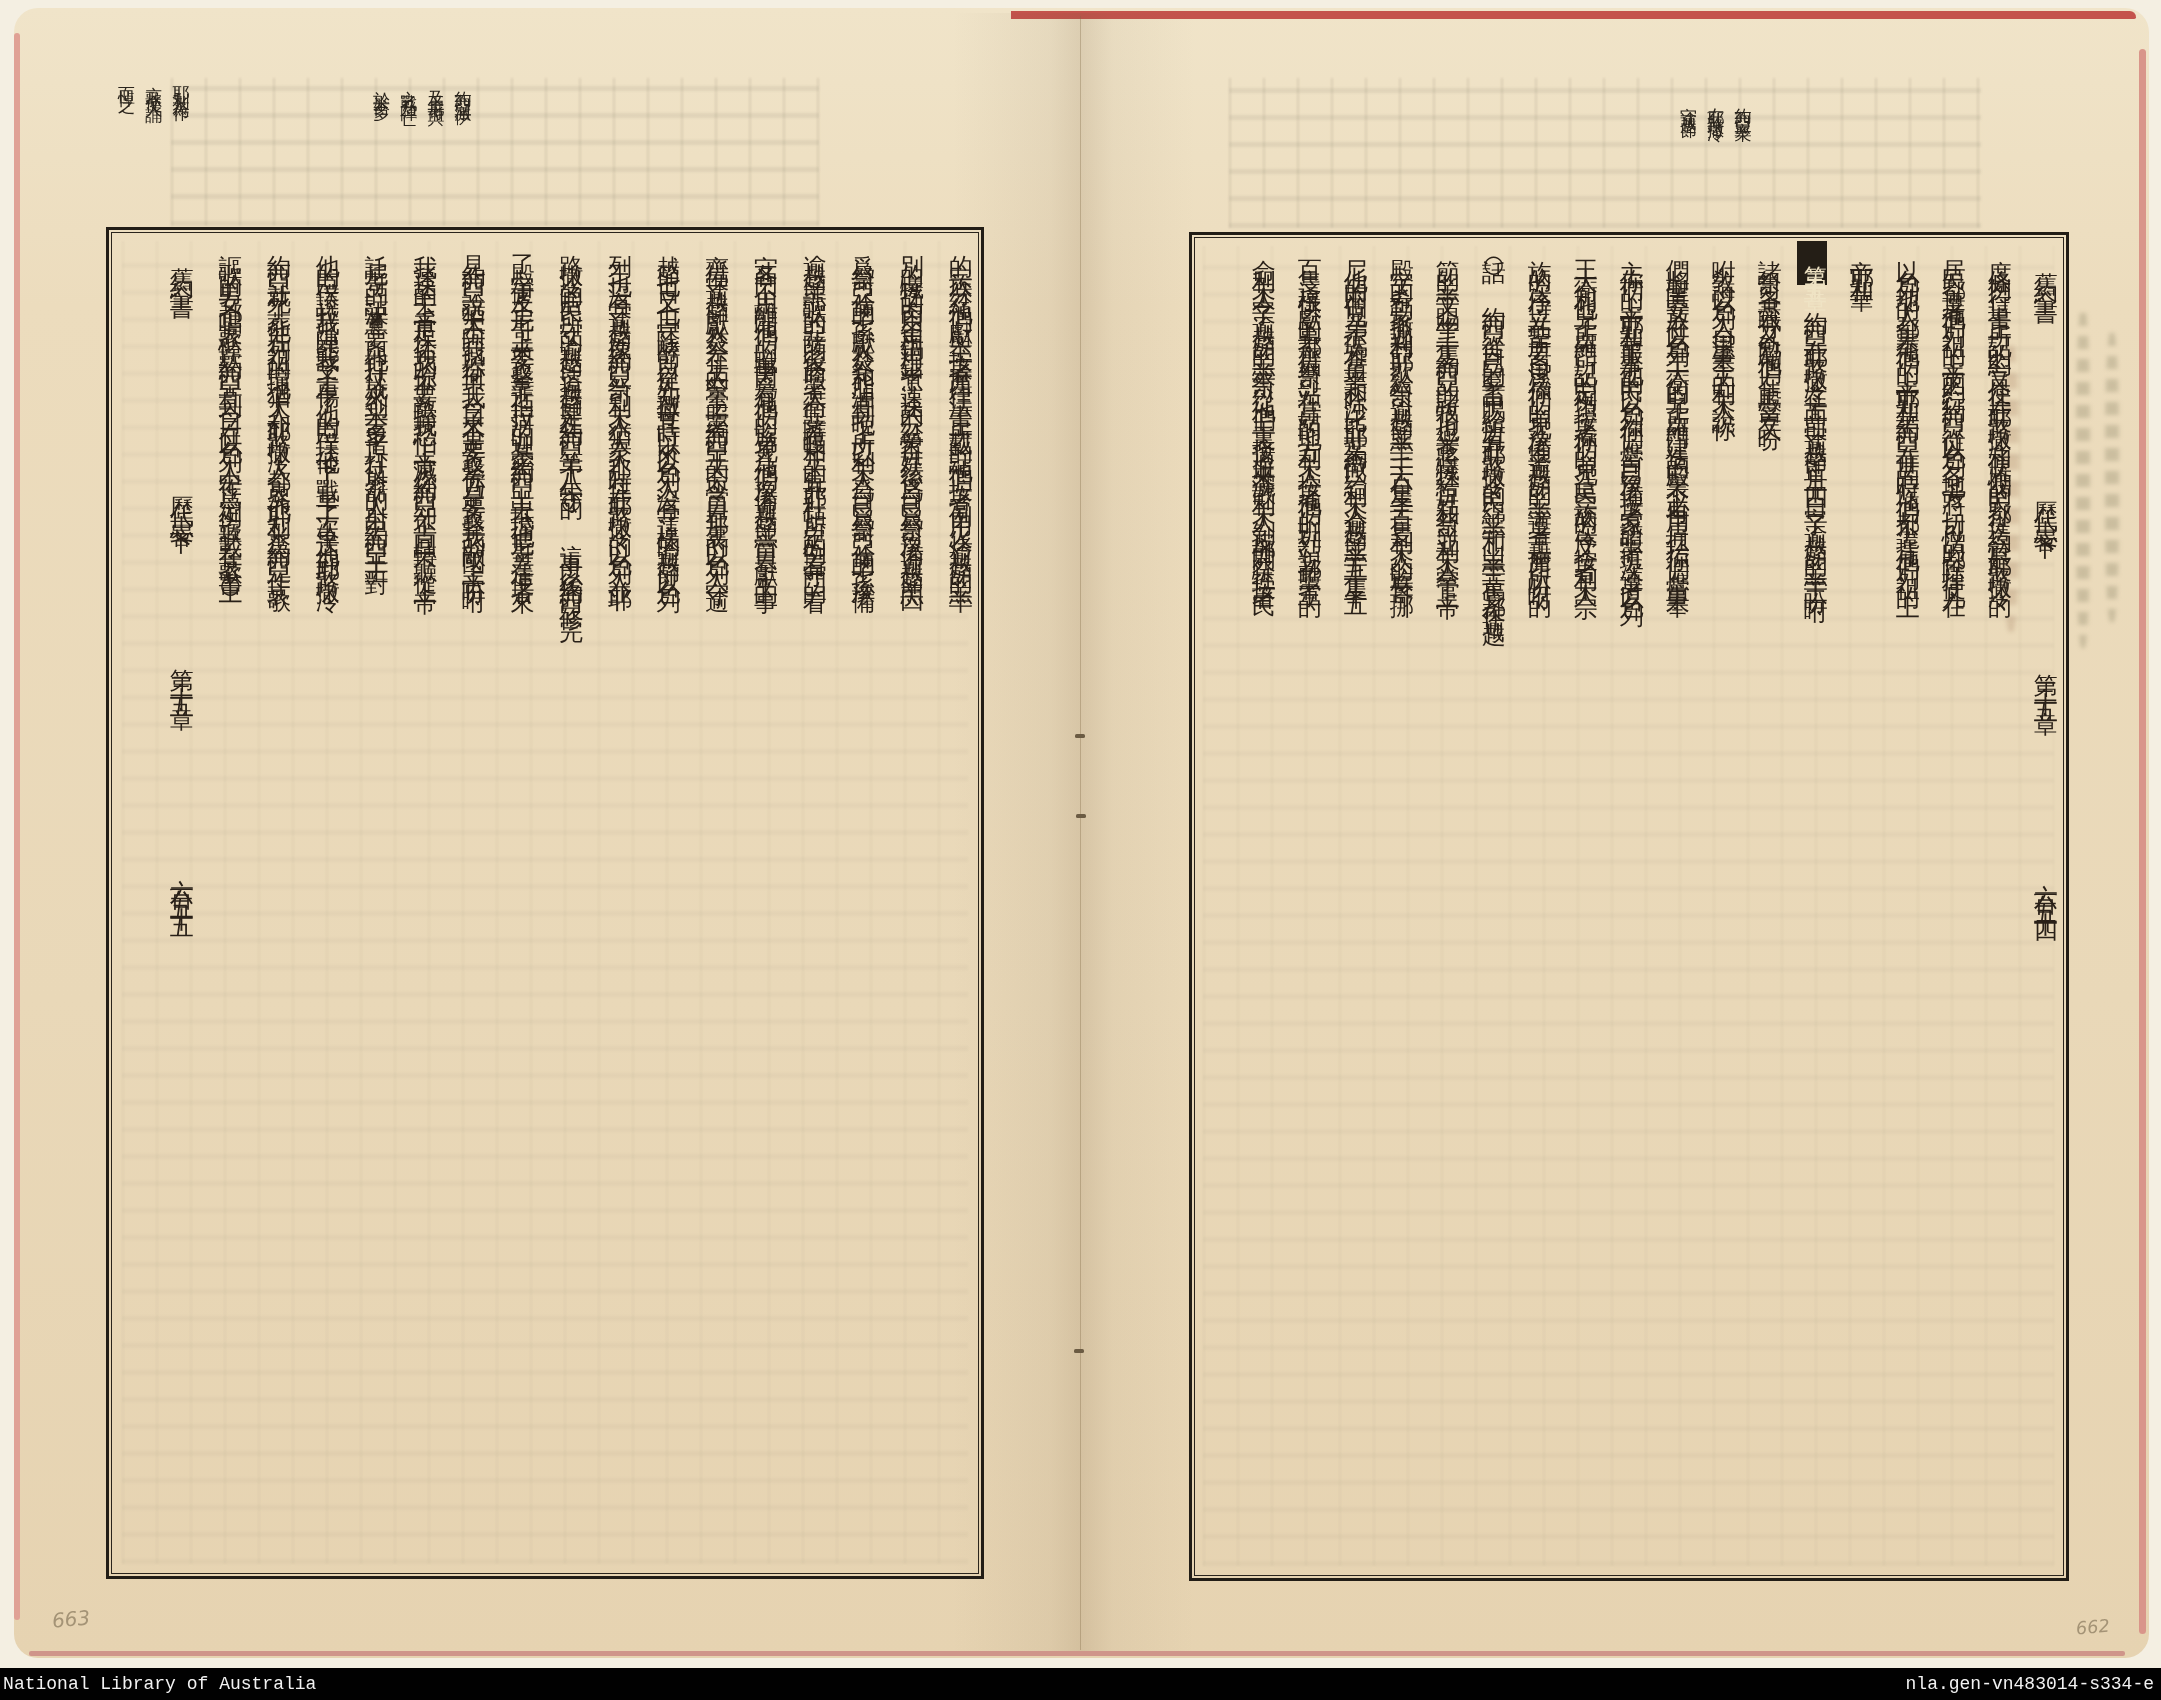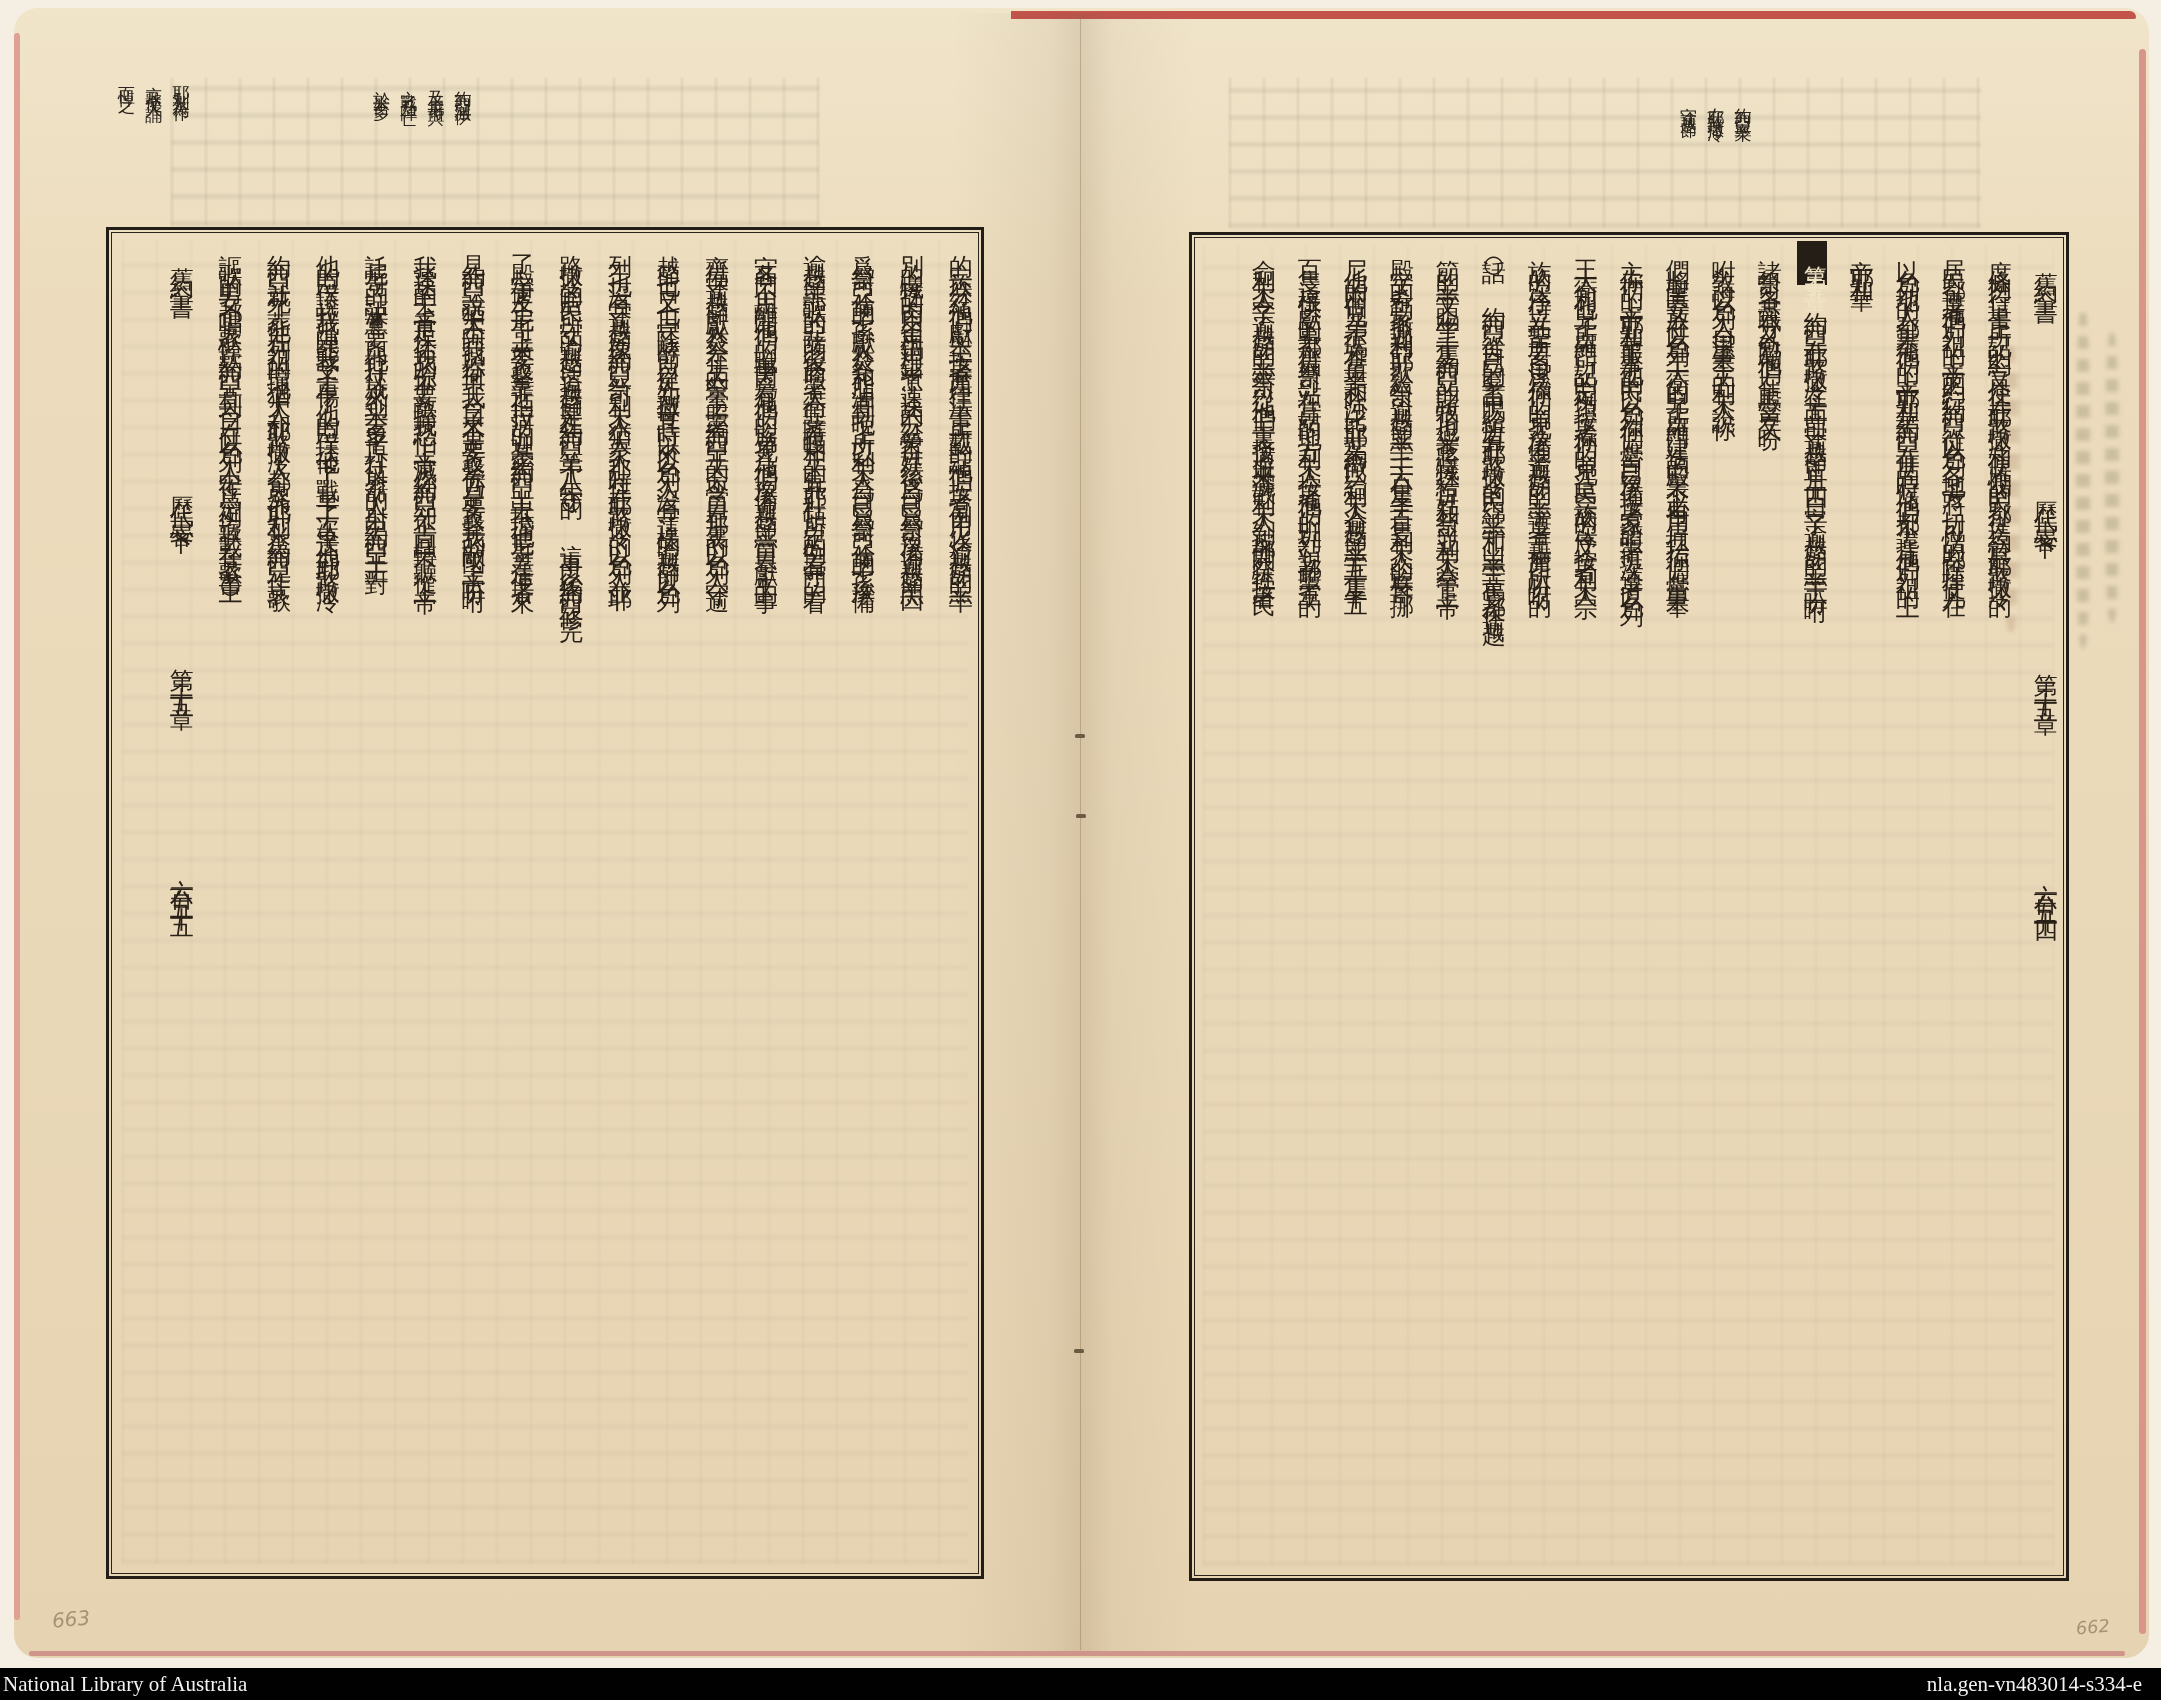--- a/index.html
+++ b/index.html
@@ -86,24 +86,24 @@
 
   .pencil {
     position:absolute; font-family:"DejaVu Sans", sans-serif; font-style:italic;
     font-size:20px; color:rgba(110,95,70,.55); transform:rotate(-5deg);
   }
 
   
   #footer {
     position:absolute; left:0; top:1668px; width:2161px; height:33px;
     background:#010101; color:#f2f2f2;
-    font-family:Liberation Serif, serif; font-size:21px; line-height:33px;
+    font-family:Liberation Mono, monospace; font-size:18px; line-height:33px;
   }
   #footer .lib { position:absolute; left:3.1px; }
-  #footer .cat { position:absolute; right:19px; }
+  #footer .cat { position:absolute; right:7px; }
 </style>
 </head>
 <body>
 
 <div id="screenshot">
 
   <div id="book"></div>
 
   <div id="edge-top" class="edge"></div>
   <div id="edge-left" class="edge"></div>

